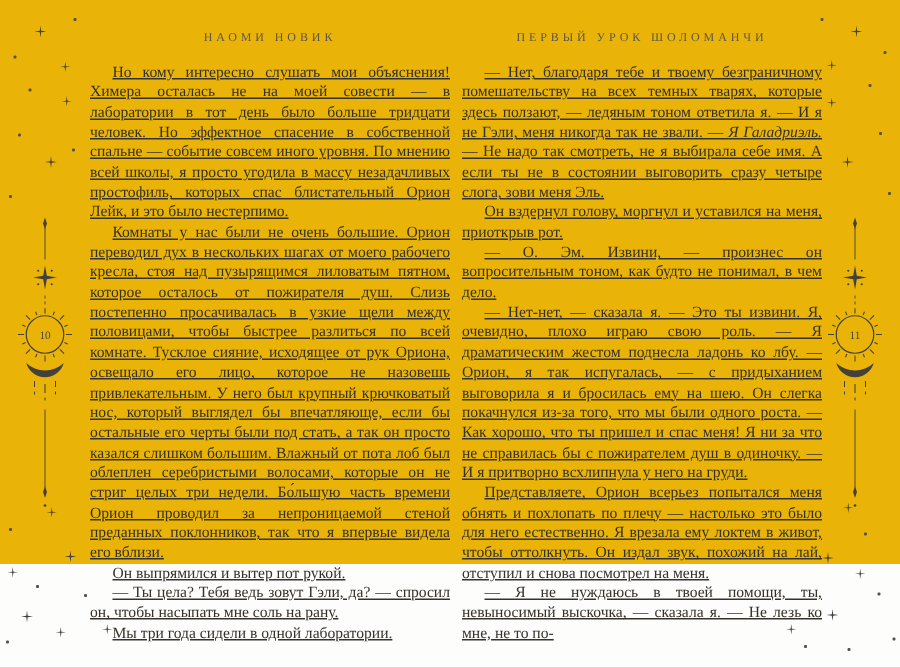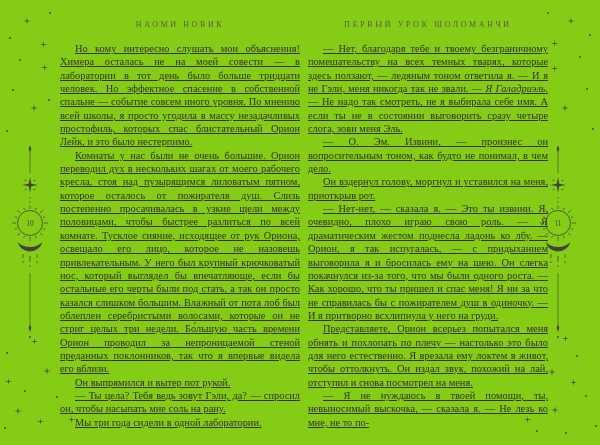--- a/index.html
+++ b/index.html
@@ -1,21 +1,21 @@
 <!DOCTYPE html>
 <html lang="ru"><head>
 <meta charset="utf-8">
 <style>
   html,body{margin:0;padding:0;}
   body{
     width:600px;height:445px;overflow:hidden;
     background:#fdfdfc;
     font-family:"Liberation Serif","DejaVu Serif",serif;
   }
-  .spread{position:relative;width:600px;height:445px;background:#84cc16;}
+  .spread{position:relative;width:600px;height:376px;background:#eab308;}
   .page{position:absolute;top:20px;width:240px;}
   .page-left{left:60px;}
   .page-right{left:308px;}
   .running-head{
     text-align:center;
     font-size:8px;
     letter-spacing:2.6px;
     color:#5d574c;
     margin:0 0 13px 0;
     white-space:nowrap;
@@ -25,21 +25,21 @@
     font-size:10.4px;
     line-height:13.35px;
     text-align:justify;
     text-indent:15px;
     color:#36322a;
     text-decoration:underline;
   }
   .ital{font-style:italic;margin-top:28px;}
   .ornament{position:absolute;top:145px;width:44px;height:196px;}
   .ornament-left{left:8px;}
-  .ornament-right{right:20px;}
+  .ornament-right{right:8px;}
   .orn-stroke{stroke:#44403a;fill:none;}
   .orn-fill{fill:#44403a;stroke:none;}
   .page-num{
     font-family:"Liberation Serif","DejaVu Serif",serif;
     font-size:7.5px;fill:#4a453d;
   }
   .star{position:absolute;line-height:0;}
   .star svg{display:block;}
   .dot{position:absolute;width:1.5px;height:1.5px;border-radius:50%;background:#55504a;}
 </style>
@@ -56,22 +56,22 @@
       <p>Он выпрямился и вытер пот рукой.</p>
       <p>— Ты цела? Тебя ведь зовут Гэли, да? — спросил он, чтобы насыпать мне соль на рану.</p>
       <p>Мы три года сидели в одной лаборатории.</p>
     </div>
   </div>
 
   <div class="page page-right">
     <div class="running-head">ПЕРВЫЙ УРОК ШОЛОМАНЧИ</div>
     <div class="body-text">
       <p><span>— Нет, благодаря тебе и твоему безграничному помешательству на всех темных тварях, которые здесь ползают, — ледяным тоном ответила я. — И я не Гэли, меня никогда так не звали. — </span><span class="ital">Я Галадриэль.</span><span> — Не надо так смотреть, не я выбирала себе имя. А если ты не в состоянии выговорить сразу четыре слога, зови меня Эль.</span></p>
+      <p>Он вздернул голову, моргнул и уставился на меня, приоткрыв рот.</p>
       <p>— О. Эм. Извини, — произнес он вопросительным тоном, как будто не понимал, в чем дело.</p>
-      <p>Он вздернул голову, моргнул и уставился на меня, приоткрыв рот.</p>
       <p>— Нет-нет, — сказала я. — Это ты извини. Я, очевидно, плохо играю свою роль. — Я драматическим жестом поднесла ладонь ко лбу. — Орион, я так испугалась, — с придыханием выговорила я и бросилась ему на шею. Он слегка покачнулся из-за того, что мы были одного роста. — Как хорошо, что ты пришел и спас меня! Я ни за что не справилась бы с пожирателем душ в одиночку. — И я притворно всхлипнула у него на груди.</p>
       <p>Представляете, Орион всерьез попытался меня обнять и похлопать по плечу — настолько это было для него естественно. Я врезала ему локтем в живот, чтобы оттолкнуть. Он издал звук, похожий на лай, отступил и снова посмотрел на меня.</p>
       <p>— Я не нуждаюсь в твоей помощи, ты, невыносимый выскочка, — сказала я. — Не лезь ко мне, не то по-</p>
     </div>
   </div>
 
   <div class="ornament ornament-left">
     <svg width="44" height="196" viewBox="0 0 44 196">
       <path class="orn-fill" d="M22 0 L23.3 4 L22 8 L20.7 4 Z"></path>
       <line class="orn-stroke" x1="22" y1="7" x2="22" y2="28" stroke-width="0.6"></line>

